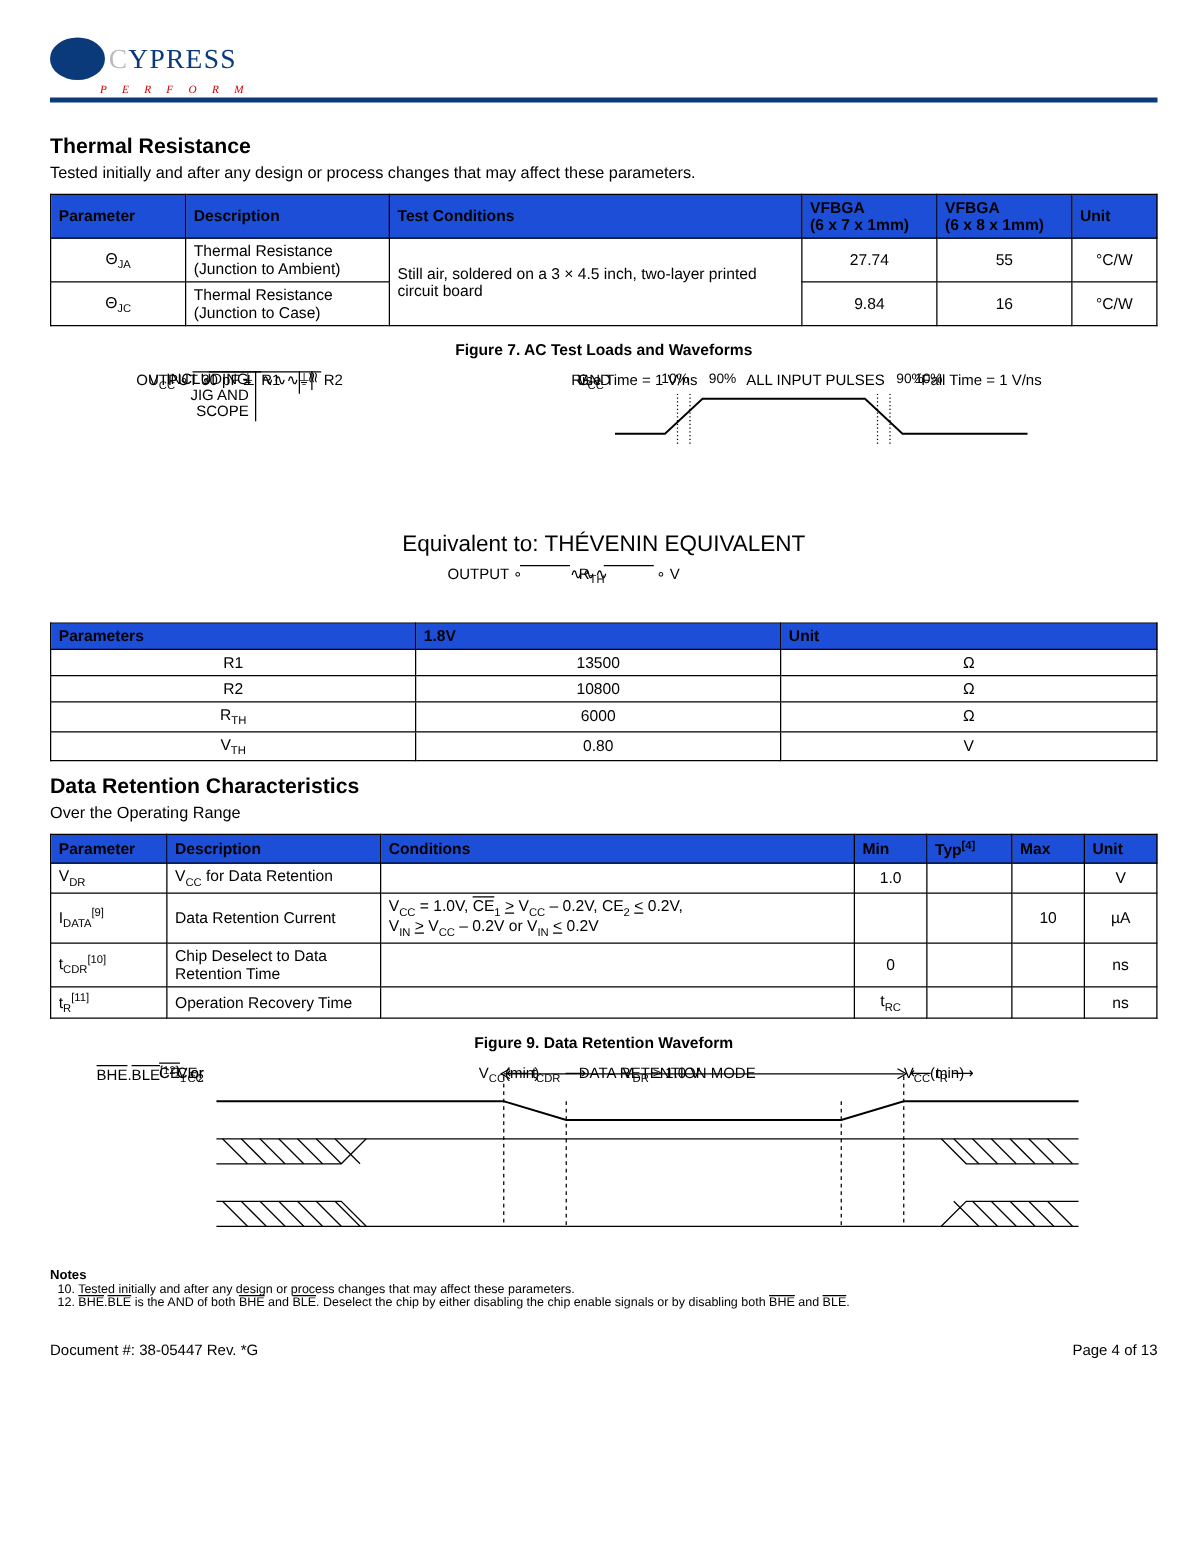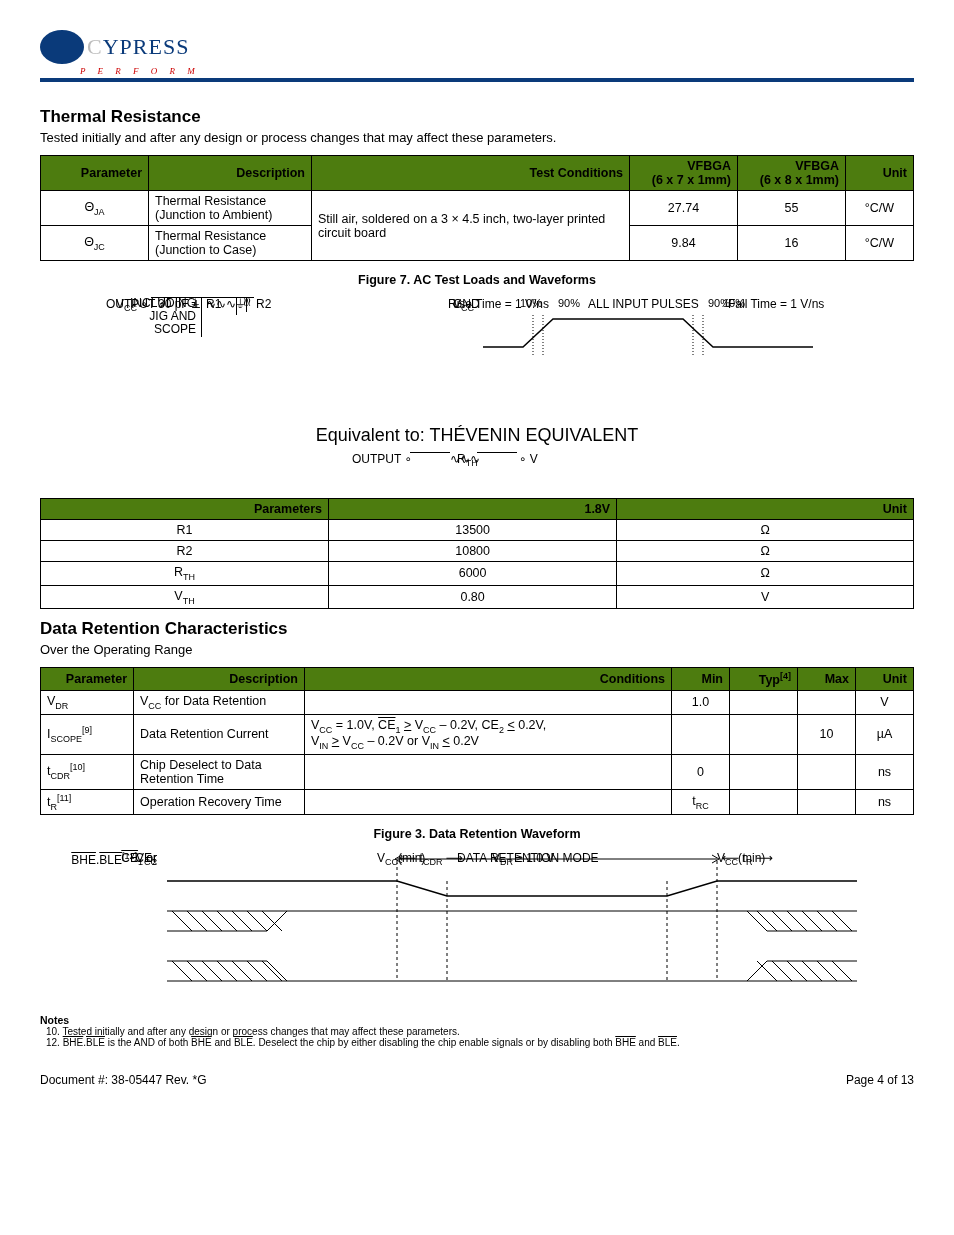--- a/index.html
+++ b/index.html
@@ -1,31 +1,31 @@
 <!DOCTYPE html>
 <html><head>
 <meta charset="utf-8">
 <style>
   body { margin:0; padding:0; background:#fff; font-family:Arial,Helvetica,sans-serif; color:#000; font-size:13px; }
-  .page { width:954px; min-height:1235px; margin:0 auto; padding:30px 40px 20px 40px; box-sizing:border-box; position:relative; }
+  .page { width:954px; min-height:1235px; margin:0 auto; padding:30px 28px 20px 40px; box-sizing:border-box; position:relative; }
   .header { display:flex; justify-content:space-between; align-items:flex-end; margin-bottom:2px; }
   .logo { display:flex; flex-direction:column; align-items:flex-start; }
   .logo-top { display:flex; align-items:center; }
   .globe { width:44px; height:34px; background:#0a3a7a; border-radius:50% 50% 50% 50%; position:relative; display:inline-block; margin-right:3px; }
   .logo-text { font-size:22px; letter-spacing:1px; color:#0a3a7a; font-family:serif; }
   .logo-text .dim { color:#bbb; }
   .perform { font-size:9px; letter-spacing:5px; color:#c00; margin-top:2px; margin-left:40px; font-family:serif; font-style:italic; }
   .title { font-size:22px; font-weight:bold; text-align:right; font-family:Arial,Helvetica,sans-serif; }
   .title sup { font-size:14px; }
   .rule { height:4px; background:#0a3a7a; margin-bottom:25px; }
   .sec-title { font-size:17px; font-weight:bold; margin:0 0 3px 0; }
   .sec-sub { font-size:13px; margin:0 0 10px 0; }
   table { border-collapse:collapse; width:100%; margin-bottom:10px; }
   th, td { border:1px solid #000; padding:3px 6px; font-size:12.5px; vertical-align:middle; text-align:left; }
-  th { background:#4d7c0f; font-weight:bold; text-align:right; }
+  th { background:#1d4ed8; font-weight:bold; text-align:left; }
   .center { text-align:center; }
   .fig-caption { text-align:center; font-weight:bold; font-size:12.5px; margin:12px 0 10px; }
   .fig-row { display:flex; justify-content:space-around; align-items:flex-start; margin-bottom:8px; }
   .circuit, .wave, .thev, .data-wave { font-size:12px; }
   .sub { font-size:9px; vertical-align:sub; }
   .sup { font-size:9px; vertical-align:super; }
   .oline { text-decoration:overline; }
   .notes { font-size:10px; margin-top:18px; }
   .notes-title { font-weight:bold; font-size:10.5px; }
   .footer { display:flex; justify-content:space-between; font-size:12px; margin-top:25px; }
@@ -179,21 +179,21 @@
     <tr>
       <td><span>V</span><span class="sub">DR</span></td>
       <td><span>V</span><span class="sub">CC</span><span> for Data Retention</span></td>
       <td></td>
       <td class="center">1.0</td>
       <td></td>
           <td></td>
       <td class="center">V</td>
     </tr>
     <tr>
-      <td><span>I</span><span class="sub">SCOPE</span><span class="sup">[9]</span></td>
+      <td><span>I</span><span class="sub">DATA</span><span class="sup">[9]</span></td>
       <td>Data Retention Current</td>
       <td>V<span class="sub">CC</span> = 1.0V, <span class="oline">CE</span><span class="sub">1</span> <u>&gt;</u> V<span class="sub">CC</span> – 0.2V, CE<span class="sub">2</span> <u>&lt;</u> 0.2V,<br>V<span class="sub">IN</span> <u>&gt;</u> V<span class="sub">CC</span> – 0.2V or V<span class="sub">IN</span> <u>&lt;</u> 0.2V</td>
       <td></td>
           <td></td>
       <td class="center">10</td>
       <td class="center">µA</td>
     </tr>
     <tr>
       <td><span>t</span><span class="sub">CDR</span><span class="sup">[10]</span></td>
       <td>Chip Deselect to Data Retention Time</td>
@@ -208,21 +208,21 @@
       <td>Operation Recovery Time</td>
       <td></td>
       <td class="center">t<span class="sub">RC</span></td>
       <td></td>
           <td></td>
       <td class="center">ns</td>
     </tr>
   </tbody>
     </table>
 
-  <div class="fig-caption">Figure 3.  Data Retention Waveform</div>
+  <div class="fig-caption">Figure 9.  Data Retention Waveform</div>
   <div style="display:flex;justify-content:center">
     <div class="data-wave" style="position:relative;width:760px;height:145px">
 
       <div style="position:absolute;right:700px;top:32;text-align:right;width:60px"><span>V</span><span class="sub">CC</span></div>
       <div style="position:absolute;right:700px;top:60;text-align:right;width:80px"><span class="oline">CE</span><span class="sub">1</span> <span>or</span></div>
       <div style="position:absolute;right:720px;top:78;text-align:right;width:90px"><span class="oline">BHE</span>.<span class="oline">BLE</span><span class="sup">[12]</span></div>
       <div style="position:absolute;right:700px;top:96;text-align:right;width:60px">or</div>
       <div style="position:absolute;right:700px;top:112;text-align:right;width:42px"><span>CE</span><span class="sub">2</span></div>
 
       <div style="position:absolute;left:360px;top:0">DATA RETENTION MODE</div>

